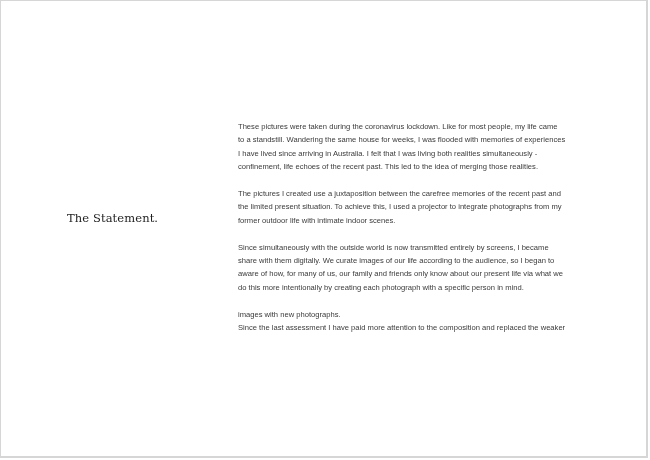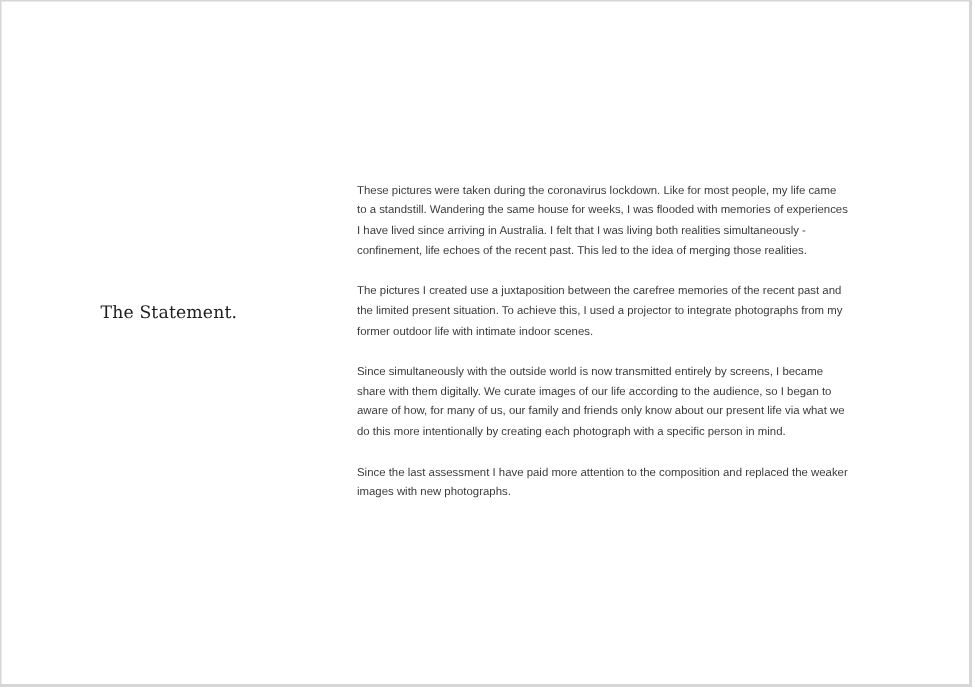--- a/index.html
+++ b/index.html
@@ -6,21 +6,21 @@
   body { width: 650px; height: 460px; overflow: hidden; position: relative; }
   .page {
     position: absolute; left: 0; top: 0;
     width: 648px; height: 458px;
     border: 1px solid #d6d6d6;
     border-right-width: 2px; border-bottom-width: 2px;
     box-sizing: border-box;
     background: #ffffff;
   }
   .heading {
-    position: absolute; left: 66px; top: 200px;
+    position: absolute; left: 66px; top: 210px;
     font-family: "DejaVu Serif", "Liberation Serif", serif;
     font-size: 11.5px; color: #1e1e1e;
     letter-spacing: 0.1px;
     white-space: nowrap;
   }
   .body-text {
     position: absolute; left: 237px; top: 119px; width: 360px;
     font-family: "Liberation Sans", sans-serif;
     font-size: 7.6px; line-height: 13.4px; color: #3a3a3a;
   }
@@ -45,17 +45,17 @@
       <span class="line">the limited present situation. To achieve this, I used a projector to integrate photographs from my</span>
       <span class="line">former outdoor life with intimate indoor scenes.</span>
     </p>
     <p>
       <span class="line">Since simultaneously with the outside world is now transmitted entirely by screens, I became</span>
       <span class="line">share with them digitally. We curate images of our life according to the audience, so I began to</span>
       <span class="line">aware of how, for many of us, our family and friends only know about our present life via what we</span>
       <span class="line">do this more intentionally by creating each photograph with a specific person in mind.</span>
     </p>
     <p>
+      <span class="line">images with new photographs.</span>
       <span class="line">Since the last assessment I have paid more attention to the composition and replaced the weaker</span>
-      <span class="line">images with new photographs.</span>
     </p>
   </div>
 </div>
 
 </body></html>

